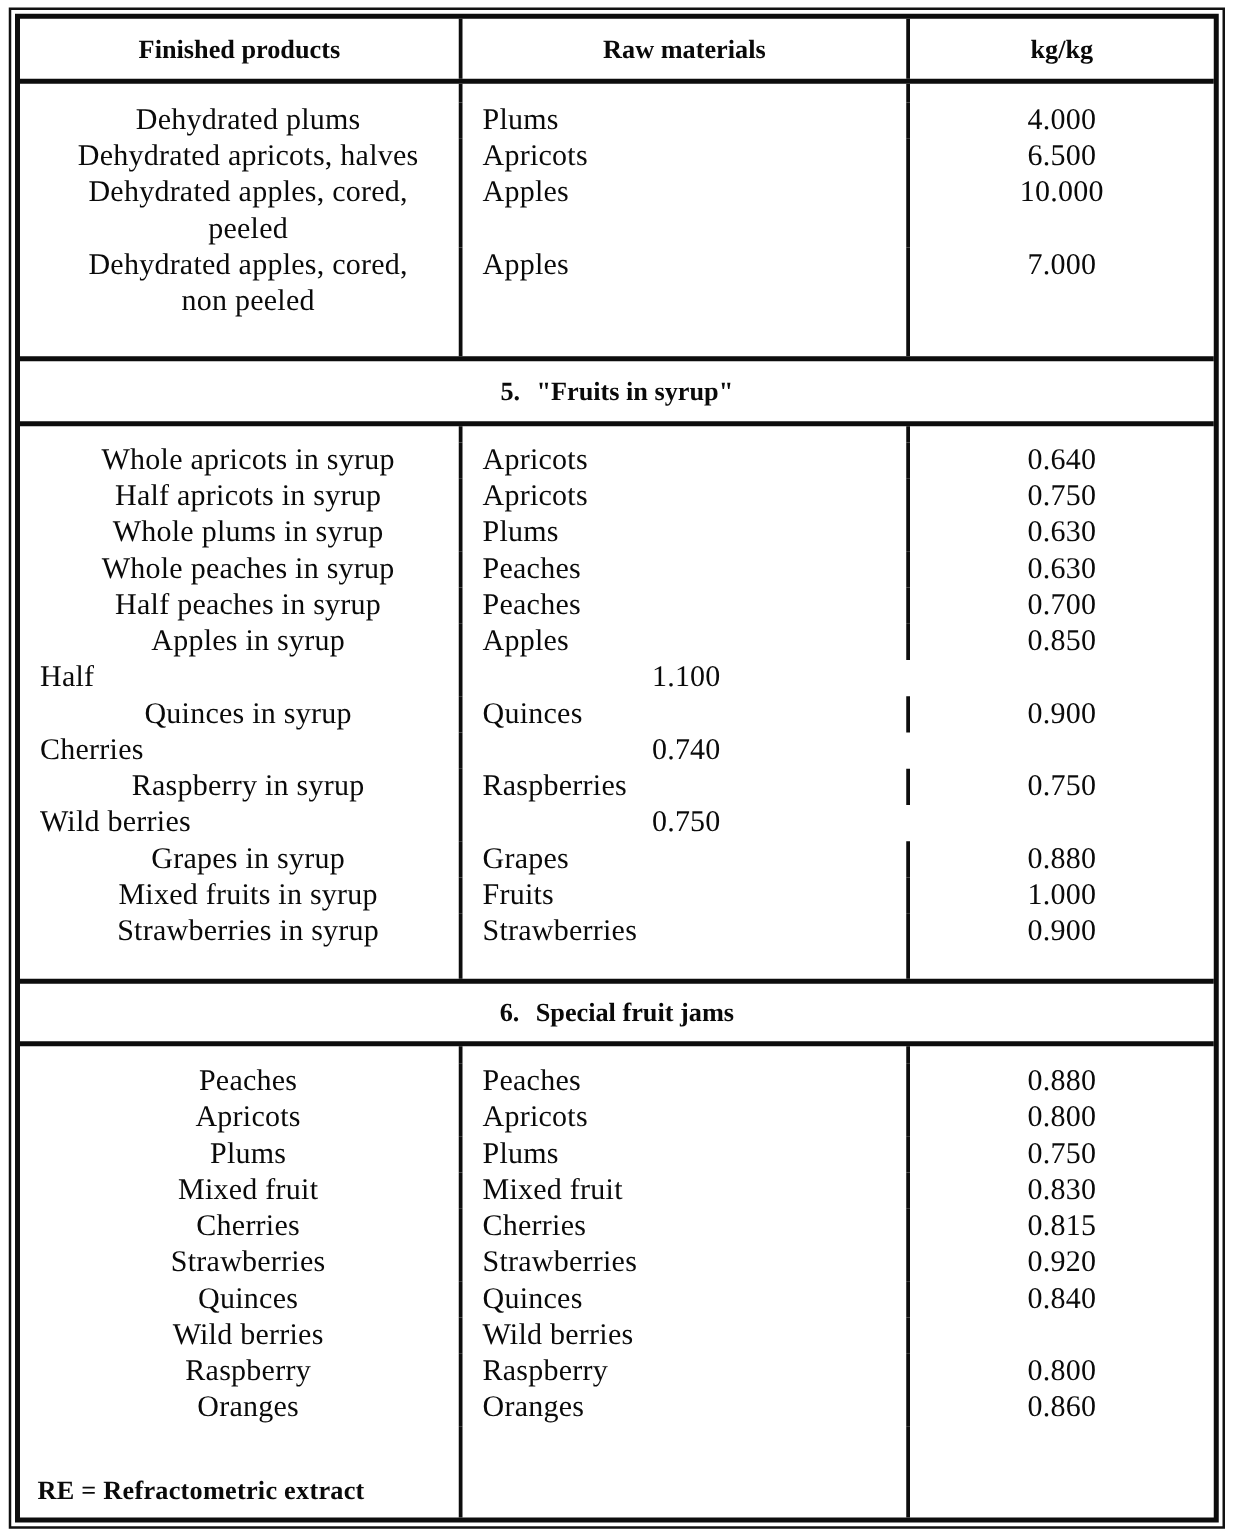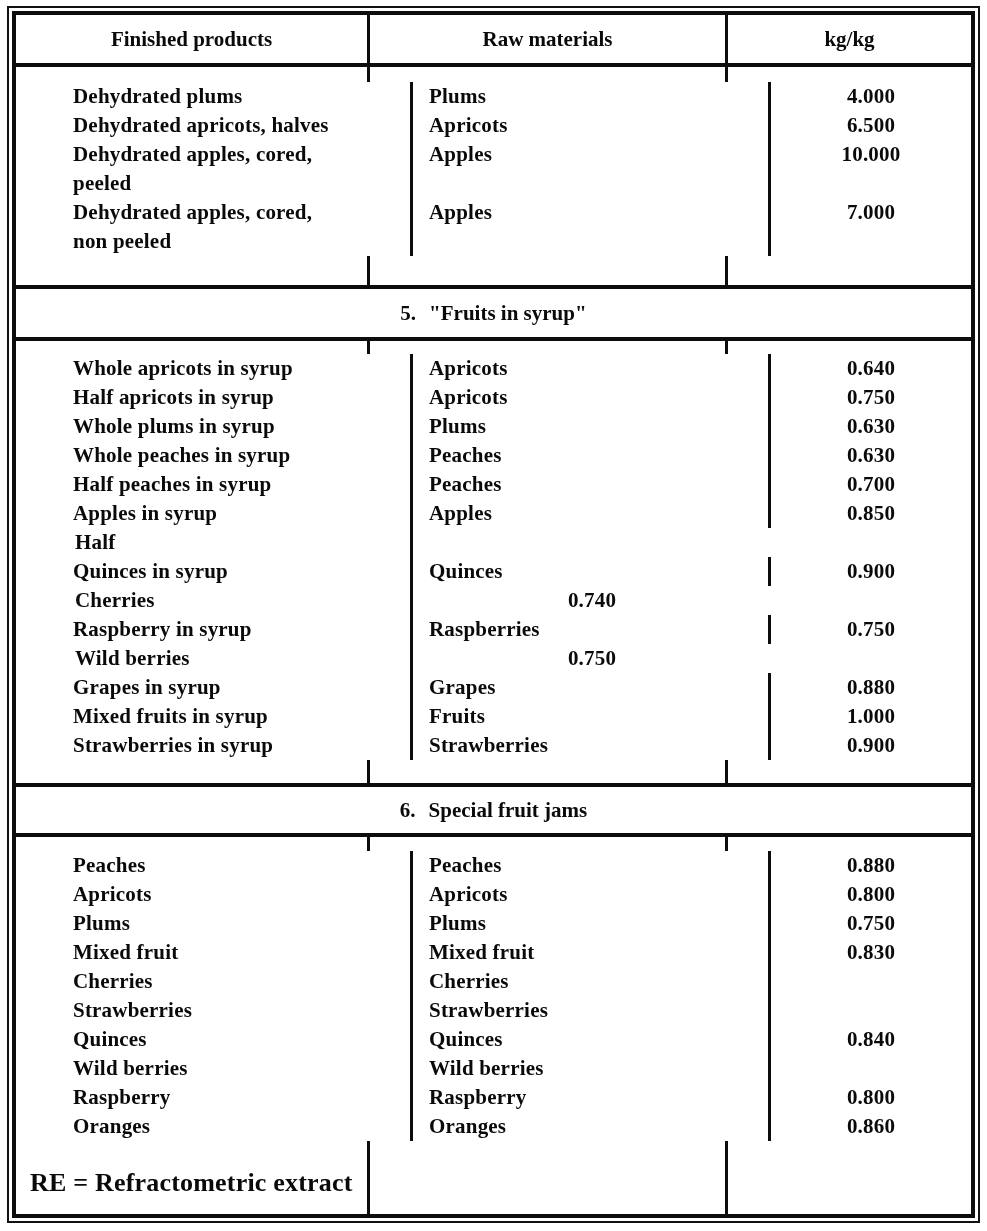--- a/index.html
+++ b/index.html
@@ -30,21 +30,21 @@
     display: flex;
     flex-direction: column;
   }
   .trow {
     display: grid;
     grid-template-columns: 354px 358px 1fr;
     flex: 0 0 auto;
   }
   .trow > div { box-sizing: border-box; }
   .c1, .c2 { border-right: 3px solid #0d0d0d; }
-  .c1 { padding-left: 14px; }
+  .c1 { padding-left: 14px; text-align: center; }
   .c2 { padding-left: 16px; }
   .c3 { text-align: center; border-radius: 15px; }
   .header-row {
     height: 48px;
     border-bottom: 4px solid #0d0d0d;
     font-weight: 700;
     font-size: 21px;
   }
   .header-row > div {
     display: flex;
@@ -71,34 +71,33 @@
     flex-direction: column;
   }
   .secA { height: 218px; }
   .sec5 { height: 442px; }
   .sec6 { flex: 1 1 auto; }
   .spacer-row { height: 15px; }
   .sec5 .spacer-row { height: 13px; }
   .sec6 .spacer-row { height: 14px; }
   .filler-row { flex: 1 1 auto; }
   .data-row {
-    font-weight: 700;
-    font-size: 21px;
+    font-weight: 400;
+    font-size: 24px;
     letter-spacing: 0.2px;
-    padding-left: 43px;
   }
   .data-row > div { line-height: 29px; }
   .cell-product { white-space: pre-line; }
   .footnote-row { height: 46px; }
   .footnote-row .c1 {
     display: flex;
     align-items: flex-end;
-    padding-bottom: 20px;
+    padding-bottom: 9px;
     font-weight: 700;
-    font-size: 26px;
+    font-size: 21px;
     letter-spacing: 0.2px;
   }
 </style>
 </head>
 <body>
 
 <div class="page">
   <div class="frame">
 
     <div class="trow header-row">
@@ -178,20 +177,21 @@
           <div class="c2">Peaches</div>
           <div class="c3">0.700</div>
         </div>
         <div class="trow data-row">
           <div class="c1 cell-product">Apples in syrup</div>
           <div class="c2">Apples</div>
           <div class="c3">0.850</div>
         </div>
         <div class="trow data-row">
           <div class="c2">Half</div>
+          <div class="c3">1.100</div>
         </div>
         <div class="trow data-row">
           <div class="c1 cell-product">Quinces in syrup</div>
           <div class="c2">Quinces</div>
           <div class="c3">0.900</div>
         </div>
         <div class="trow data-row">
           <div class="c2">Cherries</div>
           <div class="c3">0.740</div>
         </div>
@@ -253,24 +253,26 @@
           <div class="c3">0.750</div>
         </div>
         <div class="trow data-row">
           <div class="c1 cell-product">Mixed fruit</div>
           <div class="c2">Mixed fruit</div>
           <div class="c3">0.830</div>
         </div>
         <div class="trow data-row">
           <div class="c1 cell-product">Cherries</div>
           <div class="c2">Cherries</div>
+          <div class="c3">0.815</div>
         </div>
         <div class="trow data-row">
           <div class="c1 cell-product">Strawberries</div>
           <div class="c2">Strawberries</div>
+          <div class="c3">0.920</div>
         </div>
         <div class="trow data-row">
           <div class="c1 cell-product">Quinces</div>
           <div class="c2">Quinces</div>
           <div class="c3">0.840</div>
         </div>
         <div class="trow data-row">
           <div class="c1 cell-product">Wild berries</div>
           <div class="c2">Wild berries</div>
         </div>

